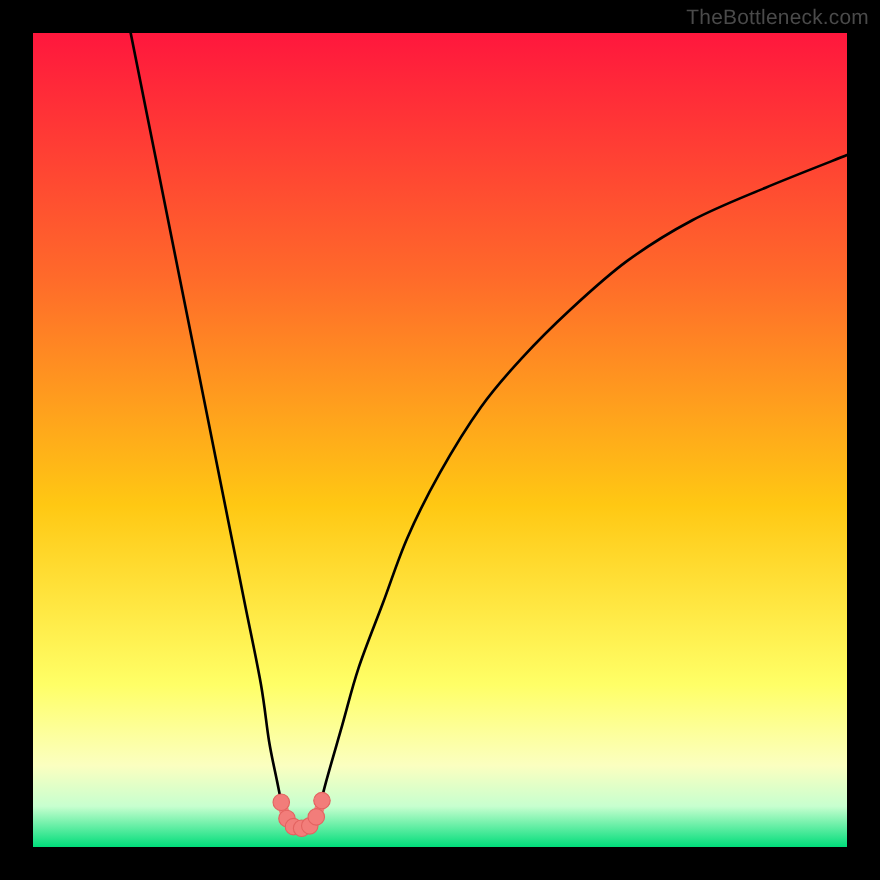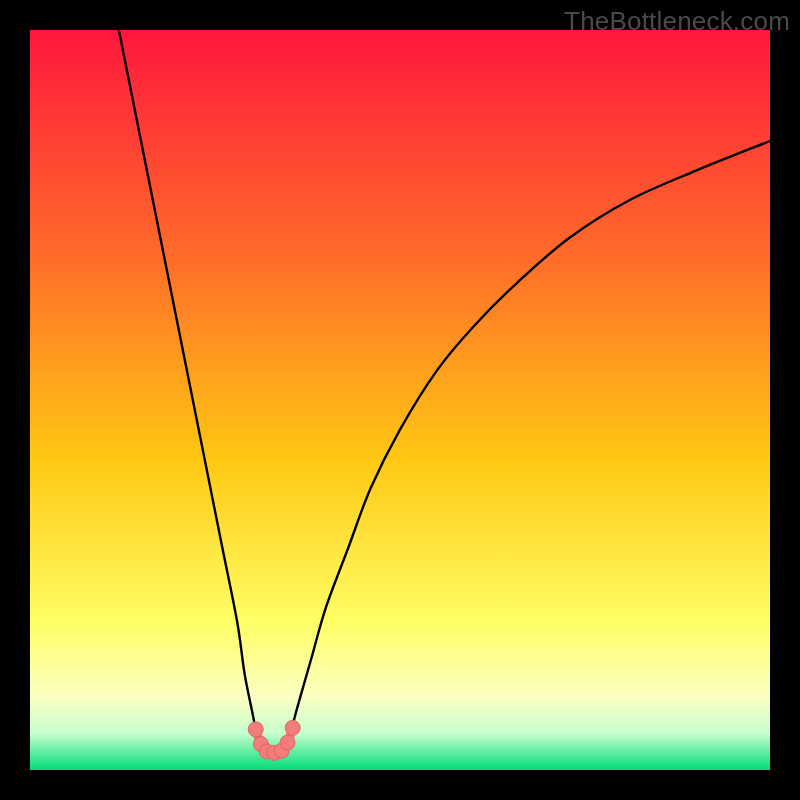--- a/index.html
+++ b/index.html
@@ -23,21 +23,21 @@
     top: 30px;
     width: 740px;
     height: 740px;
     overflow: hidden;
   }
   .watermark {
     position: absolute;
     top: 6px;
     right: 10px;
     color: #4a4a4a;
-    font-size: 26px;
+    font-size: 19px;
     font-weight: 500;
     letter-spacing: 0.2px;
   }
 </style>
 </head>
 <body>
 
 <div class="frame">
 
   <div class="watermark">TheBottleneck.com</div>

